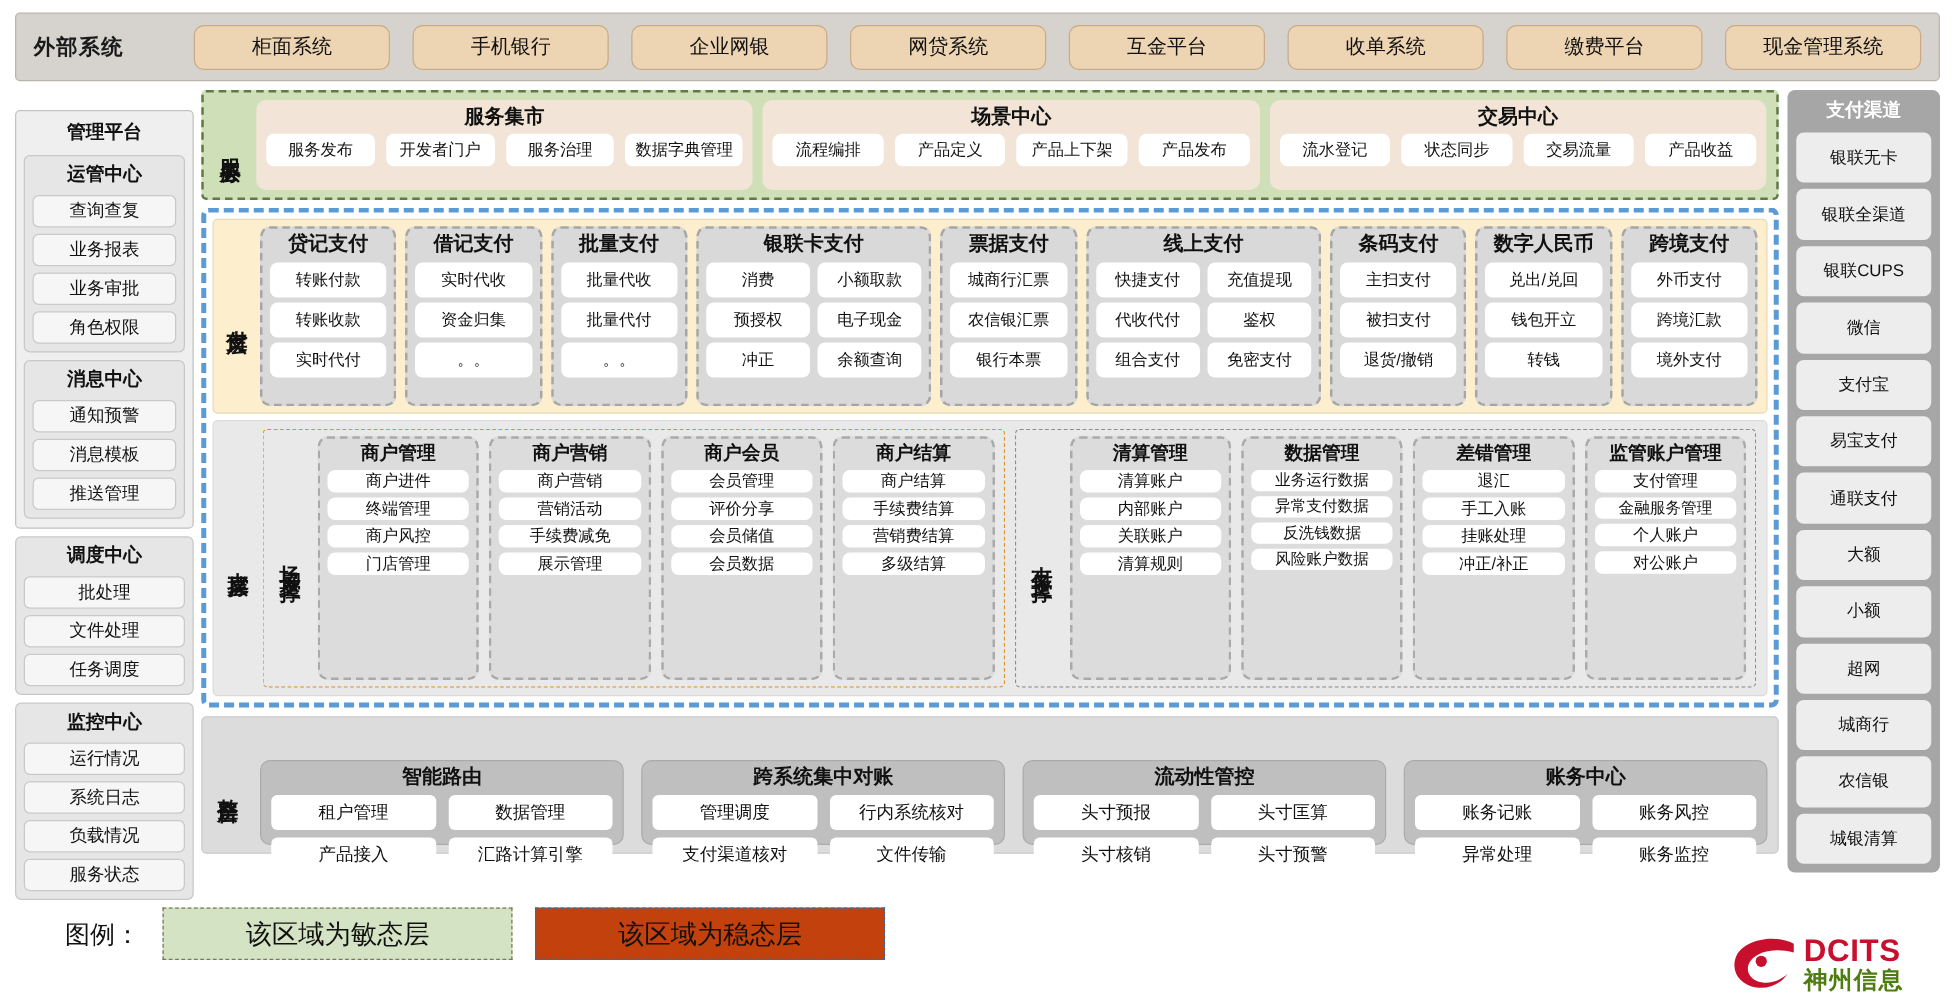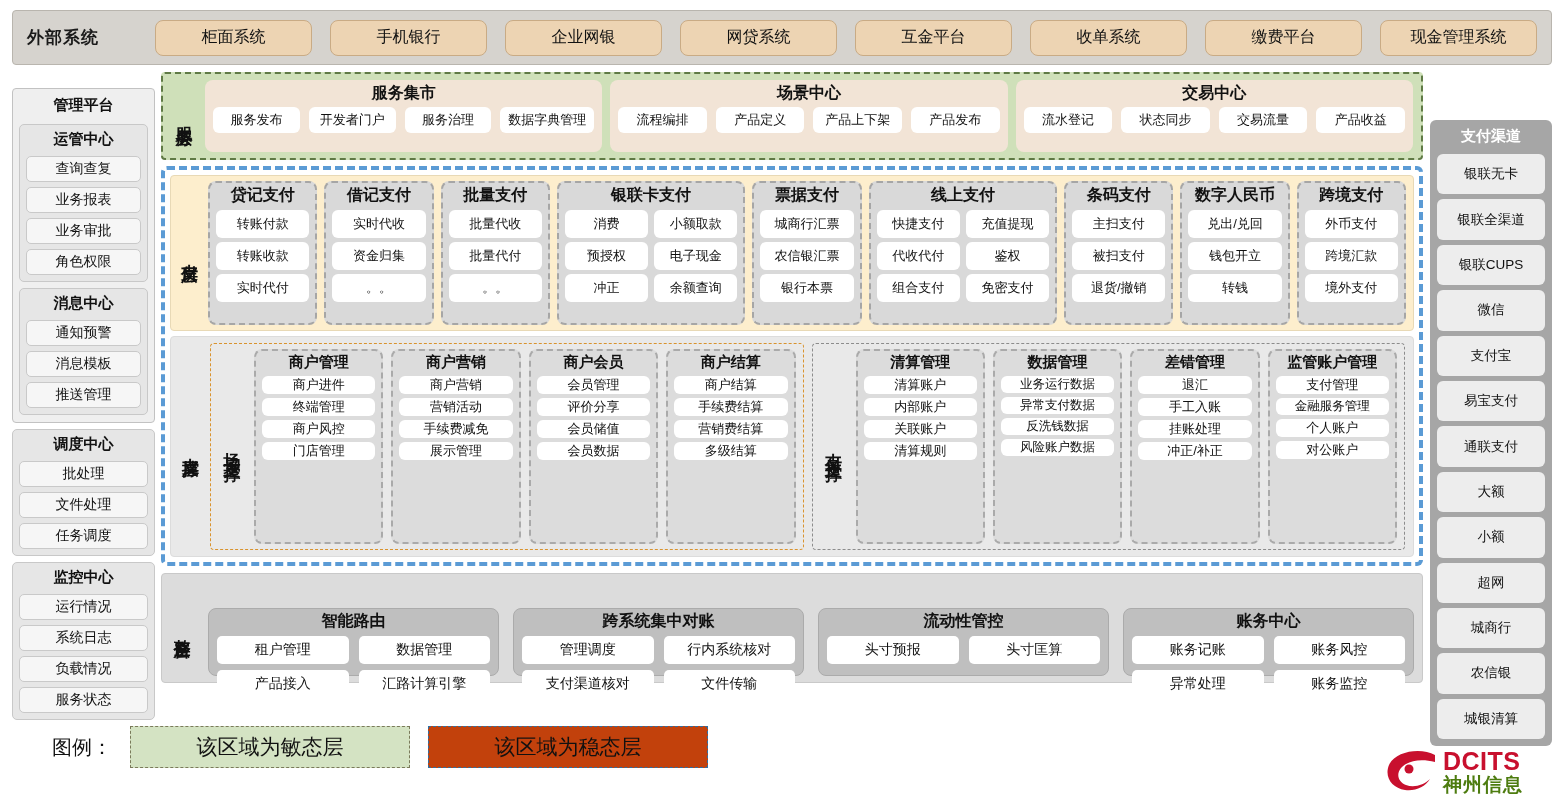--- a/index.html
+++ b/index.html
@@ -144,21 +144,21 @@
   .int-cell {
     background: #ffffff; border-radius: 5px; height: 28px; flex: 1 1 0;
     display: flex; align-items: center; justify-content: center;
     font-size: 14px; color: #111; white-space: nowrap;
   }
 
   
   .right-col {
     position: absolute; left: 1430px; top: 72px; width: 122px; height: 626px;
     background: #a6a6a6; border-radius: 6px;
-    padding: 4px 7px 7px; display: flex; flex-direction: column; gap: 5px; margin-top: 48px;
+    padding: 4px 7px 7px; display: flex; flex-direction: column; gap: 5px;
   }
   .right-title { font-size: 15px; font-weight: bold; color: #ffffff; text-align: center; padding: 3px 0 3px; }
   .right-pill {
     background: #ededed; border-radius: 6px; flex: 1 1 0;
     display: flex; align-items: center; justify-content: center;
     font-size: 13.5px; color: #111; white-space: nowrap; min-height: 26px;
   }
 
   
   .legend { position: absolute; left: 52px; top: 726px; display: flex; align-items: center; gap: 18px; }
@@ -544,20 +544,24 @@
           </div>
         </div>
       </div>
 
       <div class="int-card">
         <div class="int-title">流动性管控</div>
         <div class="int-rows">
           <div class="int-row">
             <div class="int-cell">头寸预报</div>
             <div class="int-cell">头寸匡算</div>
+          </div>
+          <div class="int-row">
+            <div class="int-cell">头寸核销</div>
+            <div class="int-cell">头寸预警</div>
           </div>
         </div>
       </div>
 
       <div class="int-card">
         <div class="int-title">账务中心</div>
         <div class="int-rows">
           <div class="int-row">
             <div class="int-cell">账务记账</div>
             <div class="int-cell">账务风控</div>

